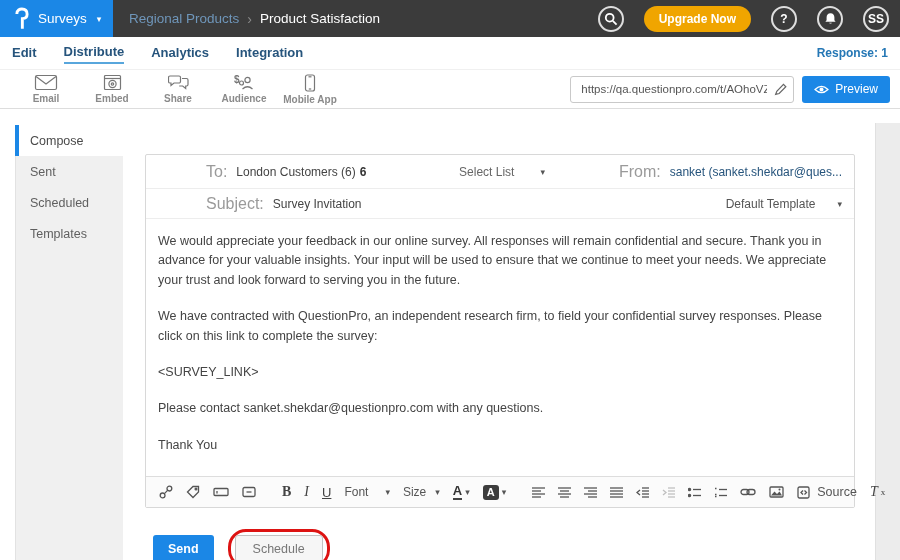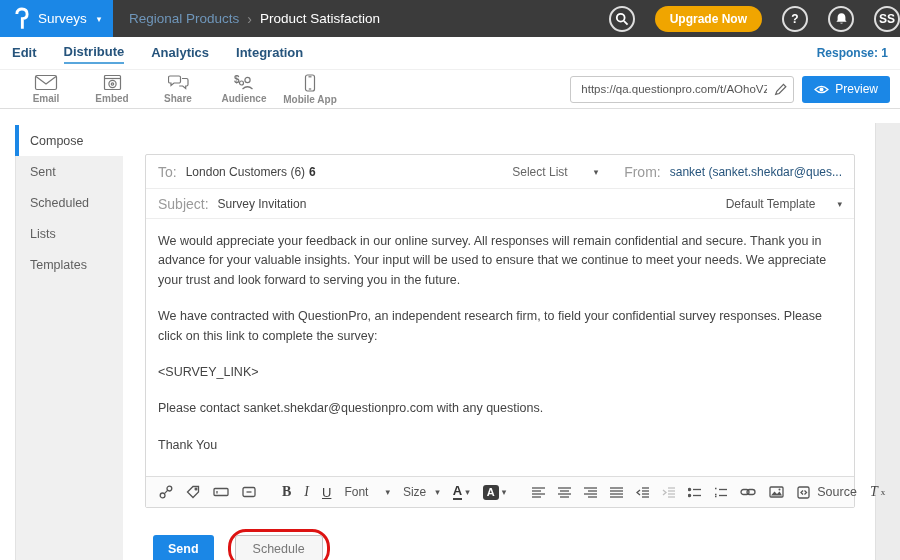--- a/index.html
+++ b/index.html
@@ -10,21 +10,21 @@
   .topbar { height:37px; background:#3b3b3b; display:flex; align-items:center; }
   .logo-box { width:113px; height:37px; background:#1b87e6; display:flex;
     align-items:center; padding-left:13px; gap:8px; cursor:pointer; }
   .logo-box svg { flex:0 0 auto; }
   .logo-box .prod { color:#fff; font-size:13.5px; }
   .logo-box .caret { color:#fff; font-size:9px; margin-left:2px; }
   .crumb { display:flex; align-items:center; gap:8px; margin-left:16px; font-size:13.5px; }
   .crumb .parent { color:#6f96ba; cursor:pointer; }
   .crumb .sep { color:#8a8a8a; font-size:14px; }
   .crumb .current { color:#fff; font-weight:500; }
-  .top-right { margin-left:auto; display:flex; align-items:flex-start; gap:20px; }
+  .top-right { margin-left:auto; display:flex; align-items:flex-start; gap:20px; margin-right:11px; }
   .circle-btn { width:26px; height:26px; border-radius:50%; border:2px solid #dedede;
     display:flex; align-items:center; justify-content:center; color:#fff;
     font-size:12px; font-weight:bold; cursor:pointer; background:transparent; }
   .upgrade { height:26px; border-radius:13px; background:#f0a500; border:none;
     color:#fff; font-weight:bold; font-size:12px; padding:0 15px; cursor:pointer;
     font-family:"Liberation Sans",sans-serif; }
 
   
   .navrow { height:25px; background:#fff; display:flex; align-items:center;
     padding:16px 12px; border-bottom:1px solid #f0f0f0; }
@@ -60,21 +60,21 @@
     font-size:12.5px; color:#5f5f5f; cursor:pointer; }
   .side-item.active { background:#fff; border-left:4px solid #1b87e6; margin-left:-1px;
     padding-left:11px; color:#4a4a4a; }
 
   .card { position:absolute; left:145px; top:45px; width:710px;
     border:1px solid #d8d8d8; background:#fff; border-radius:2px; }
   .row-to { height:34px; border-bottom:1px solid #ededed; display:flex;
     align-items:center; padding:0 12px; font-size:12px; }
   .row-subject { height:30px; border-bottom:1px solid #ededed; display:flex;
     align-items:center; padding:0 12px; font-size:12px; }
-  .fld-label { color:#9a9a9a; font-size:14px; margin-right:9px; }
+  .fld-label { color:#9a9a9a; font-size:16px; margin-right:9px;margin-left:48px; }
   .fld-value { color:#444; }
   .to-count { font-weight:bold; color:#333; margin-left:4px; }
   .select-list { margin-left:auto; color:#666; cursor:pointer; display:flex;
     align-items:center; gap:26px; }
   .mini-caret { font-size:9px; color:#555; }
   .from-group { margin-left:26px; display:flex; align-items:center; }
   .from-value { color:#26547c; cursor:pointer; max-width:175px; white-space:nowrap;
     overflow:hidden; }
   .template-dd { margin-left:auto; color:#555; cursor:pointer; display:flex;
     align-items:center; gap:22px; }
@@ -215,21 +215,20 @@
   </div>
 </div>
 
 <div class="content">
   <div class="right-strip"></div>
 
   <div class="sidebar">
     <div class="side-item active">Compose</div>
     <div class="side-item">Sent</div>
     <div class="side-item">Scheduled</div>
-    <div class="side-item">Lists</div>
     <div class="side-item">Templates</div>
   </div>
 
   <div class="card">
 
     <div class="row-to">
       <span class="fld-label">To:</span>
       <span class="fld-value">London Customers (6)</span>
       <span class="to-count">6</span>
       <span class="select-list">

